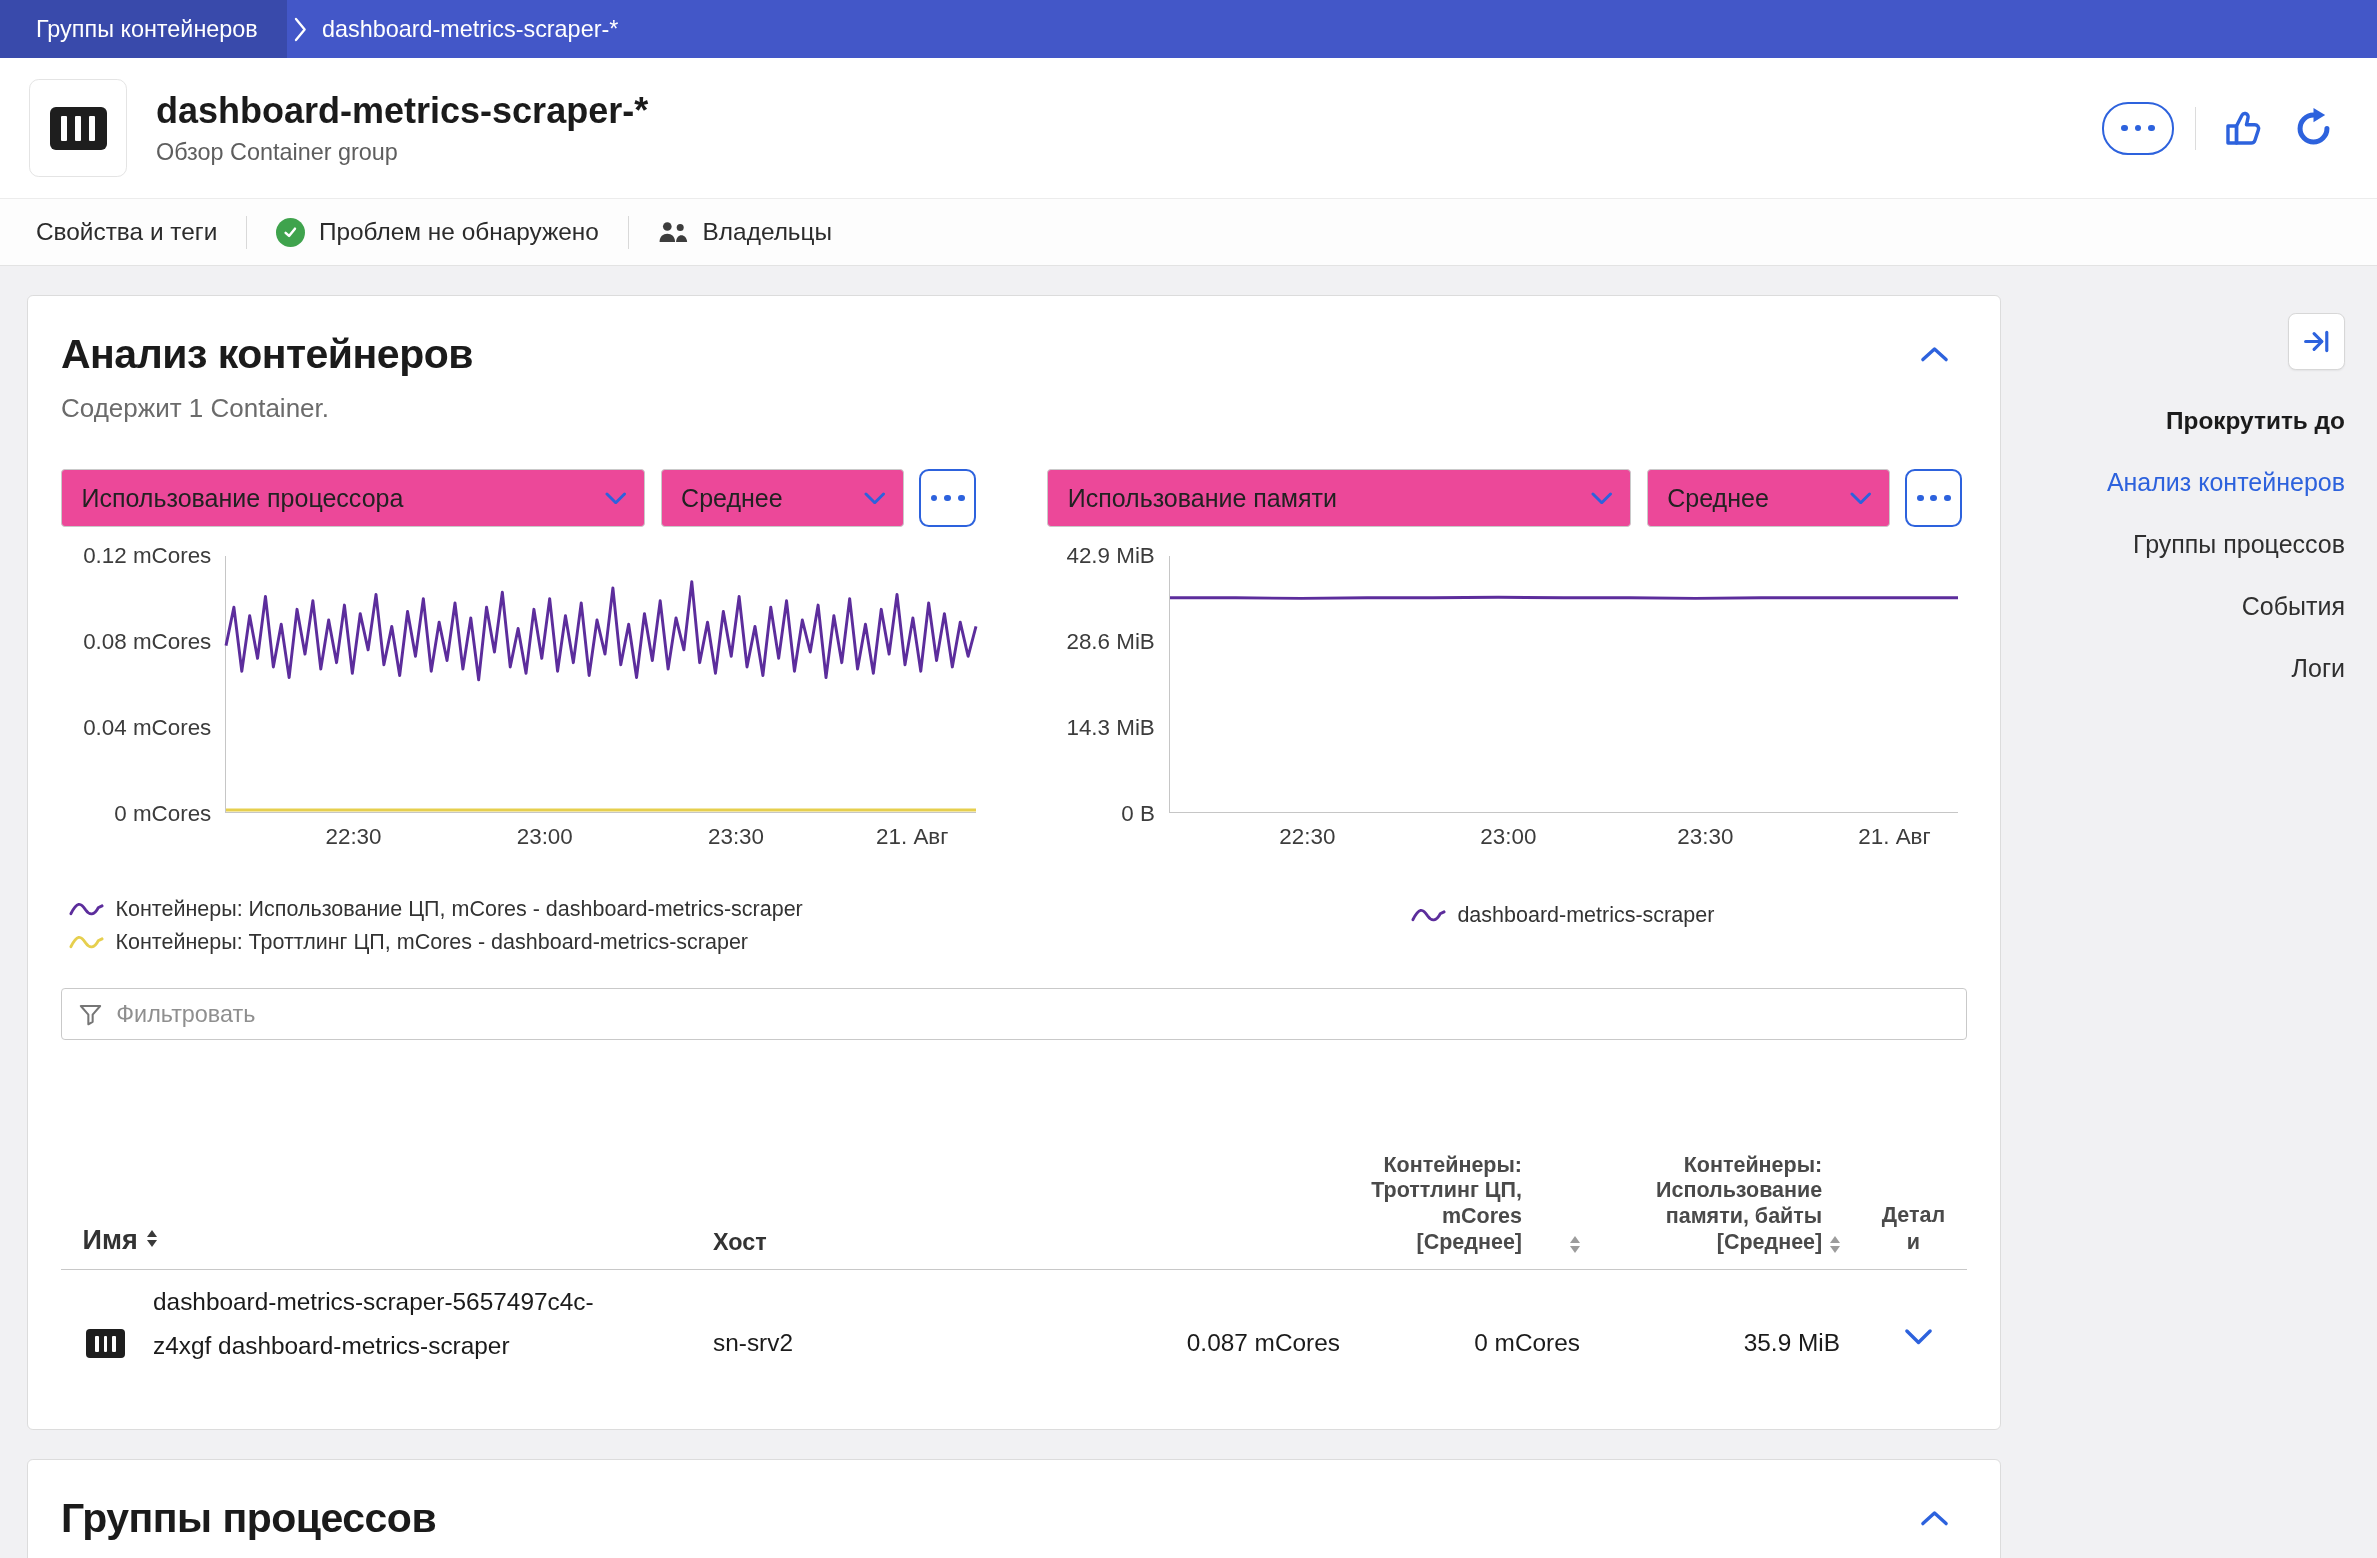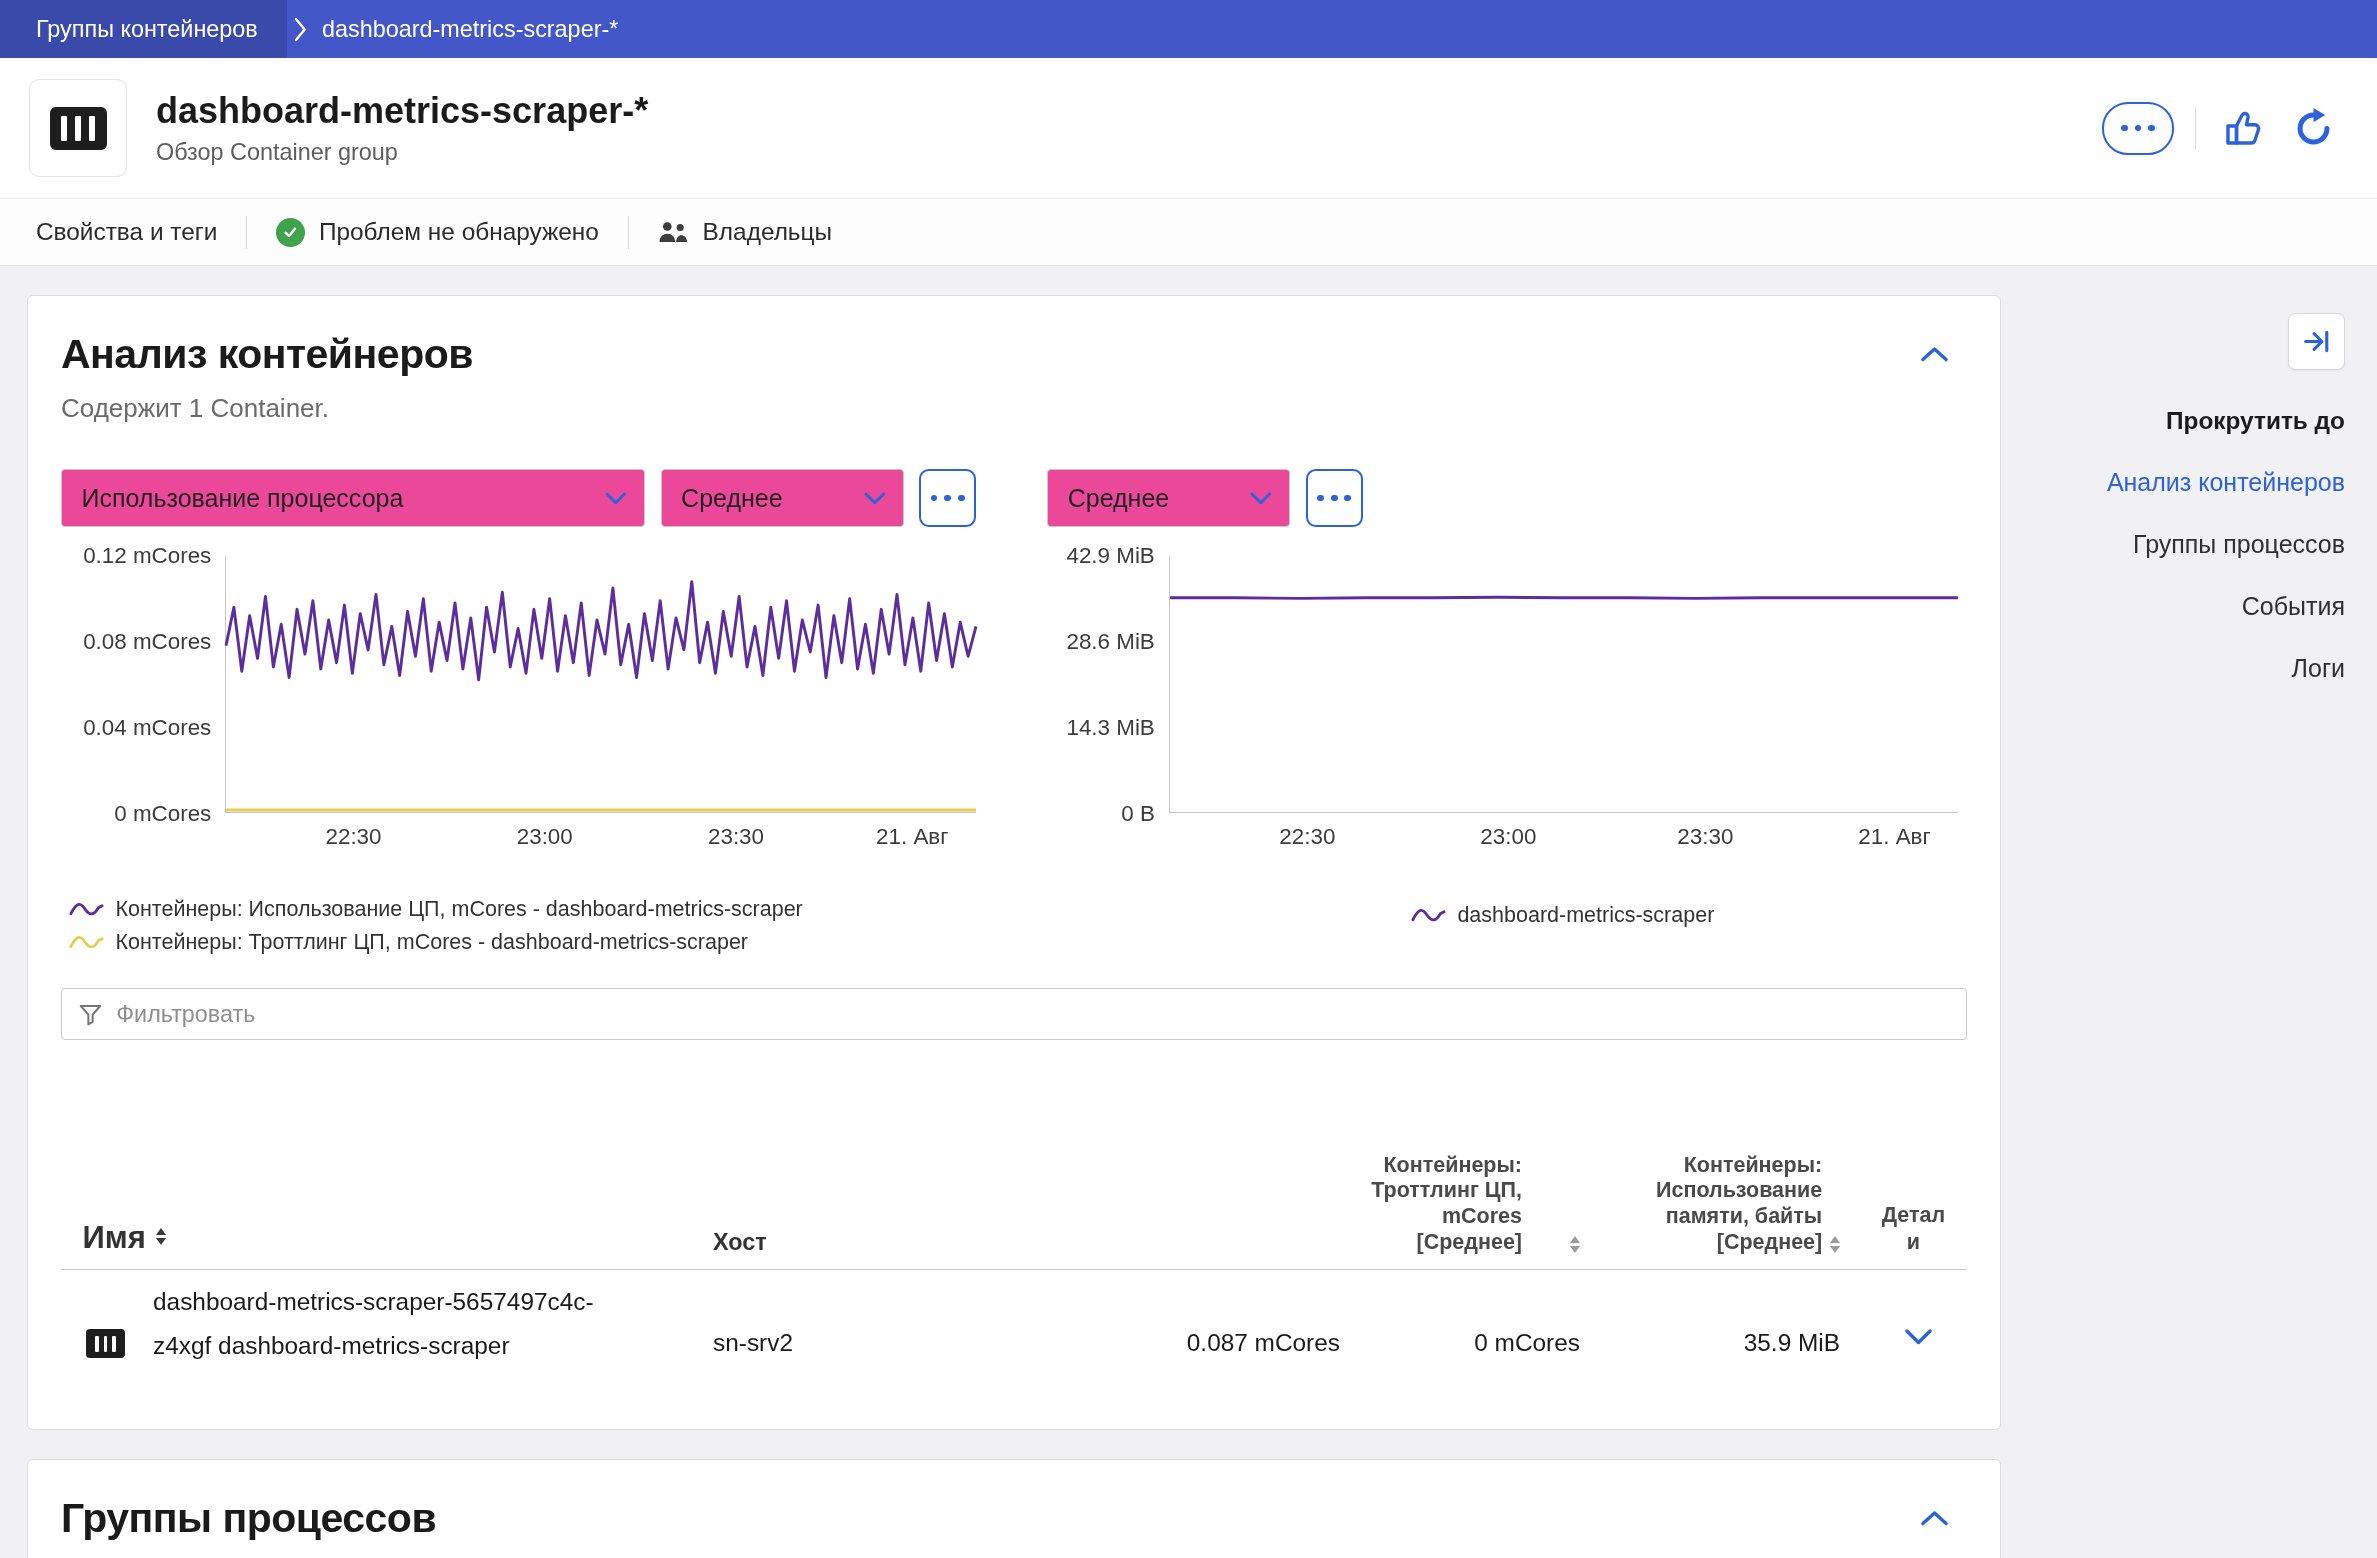--- a/index.html
+++ b/index.html
@@ -73,21 +73,21 @@
   .legend-right{position:absolute;left:1107px;width:789px;top:5.9px;display:flex;justify-content:center;}
 
   
   .filter-box{margin-top:27px;height:52px;border:1px solid #c9c9c9;border-radius:3.9px;display:flex;align-items:center;padding:0 15.6px;gap:11.7px;background:#fff;}
   .filter-box input{flex:1;border:none;outline:none;font-size:23.4px;color:#222;background:transparent;font-family:inherit;}
   .filter-box input::placeholder{color:#8f8f8f;}
 
   
   .thead{position:relative;height:207px;border-bottom:1px solid #c8c8c8;margin-top:23.4px;}
   .th{position:absolute;bottom:13.7px;color:#4a4a4a;font-weight:700;font-size:21.5px;}
-  .th-name{left:21.5px;display:flex;align-items:center;gap:9.8px;font-size:31px;color:#333;cursor:pointer;}
+  .th-name{left:21.5px;display:flex;align-items:center;gap:9.8px;font-size:27px;color:#333;cursor:pointer;}
   .th-host{left:652px;font-size:23.4px;color:#333;}
   .th-num{display:flex;align-items:flex-end;gap:7.8px;cursor:pointer;}
   .th-num .lbl{width:195px;text-align:right;line-height:1.2;word-break:break-word;}
   .th-cpu{right:627px;}
   .th-thr{right:387px;gap:48px;}
   .th-thr .lbl{width:164px;}
   .th-mem{right:127px;}
   .th-det{right:17.6px;width:72px;text-align:center;line-height:1.25;word-break:break-all;}
   .sort{display:flex;flex-direction:column;gap:2.9px;padding-bottom:2.9px;}
   .sort i{display:block;width:0;height:0;border-left:5.9px solid transparent;border-right:5.9px solid transparent;}
@@ -214,20 +214,26 @@
         </div>
         <button class="more-sq">
           <span class="dots">
               <i></i>
               <i></i>
               <i></i>
             </span>
         </button>
       </div>
       <div class="ctrl-group right">
+        <div class="dropdown dd-metric">
+          <span>Использование памяти</span>
+          <svg width="21.5" height="12.7" viewBox="0 0 22 13">
+              <polyline points="2,2 11,11 20,2" fill="none" class="stroke-accent" stroke-width="3" stroke-linecap="round" stroke-linejoin="round"></polyline>
+            </svg>
+        </div>
         <div class="dropdown dd-agg">
           <span>Среднее</span>
           <svg width="21.5" height="12.7" viewBox="0 0 22 13">
               <polyline points="2,2 11,11 20,2" fill="none" class="stroke-accent" stroke-width="3" stroke-linecap="round" stroke-linejoin="round"></polyline>
             </svg>
         </div>
         <button class="more-sq">
           <span class="dots">
               <i></i>
               <i></i>

